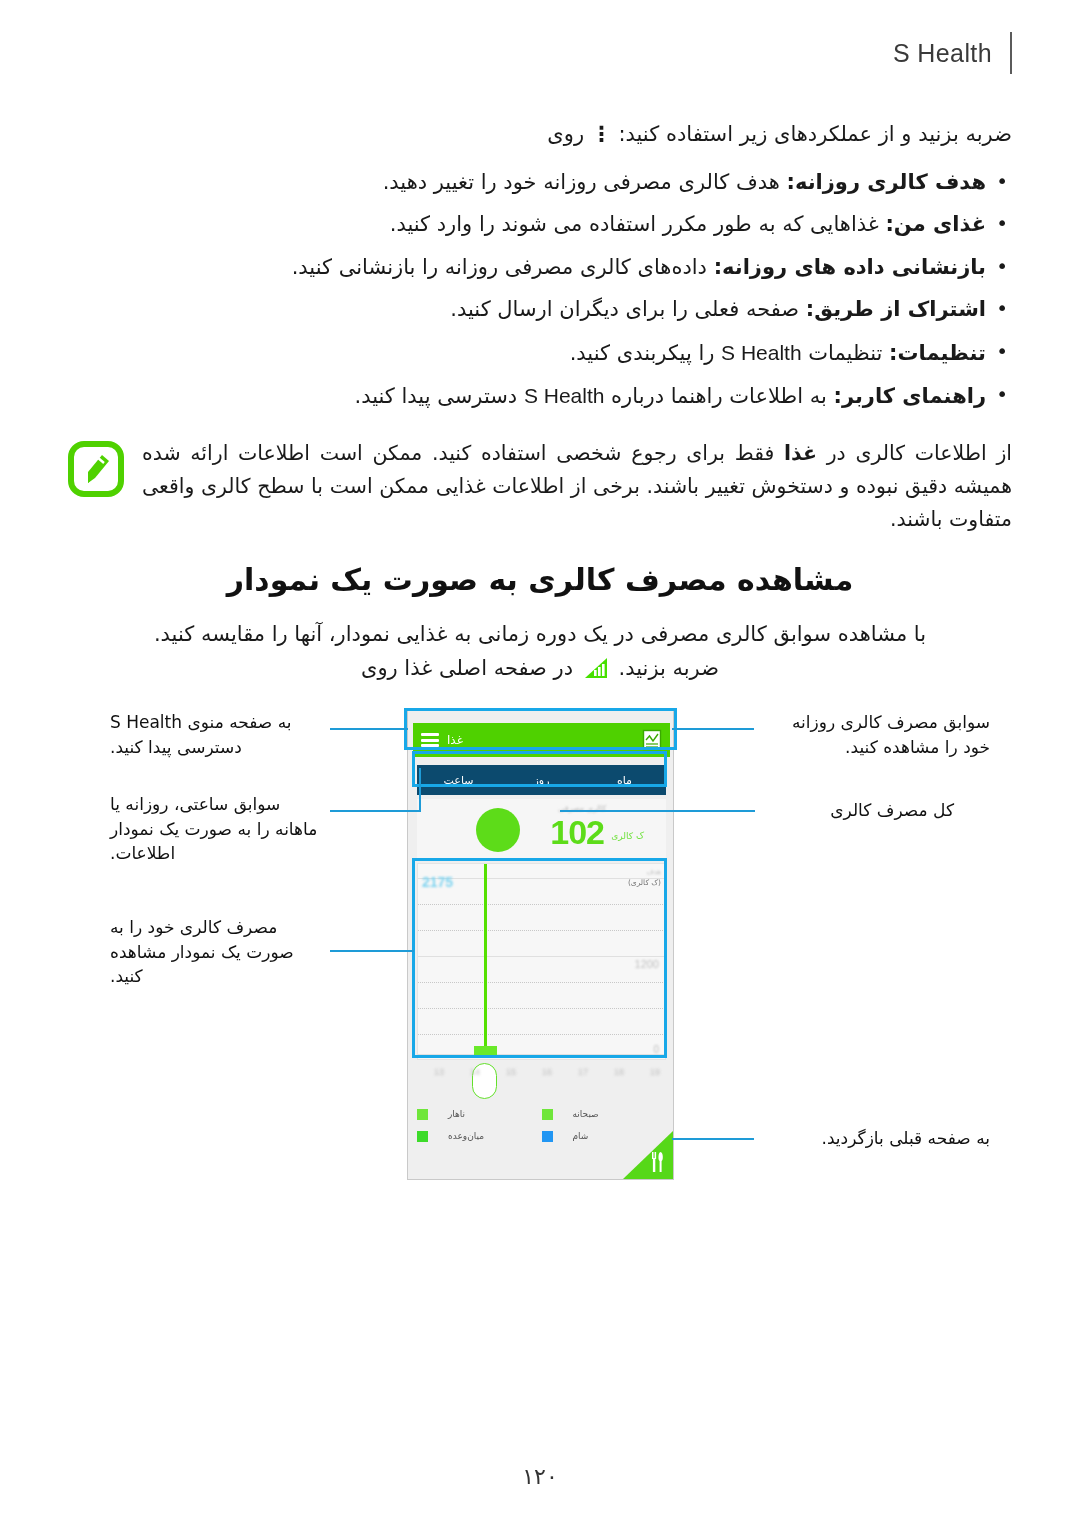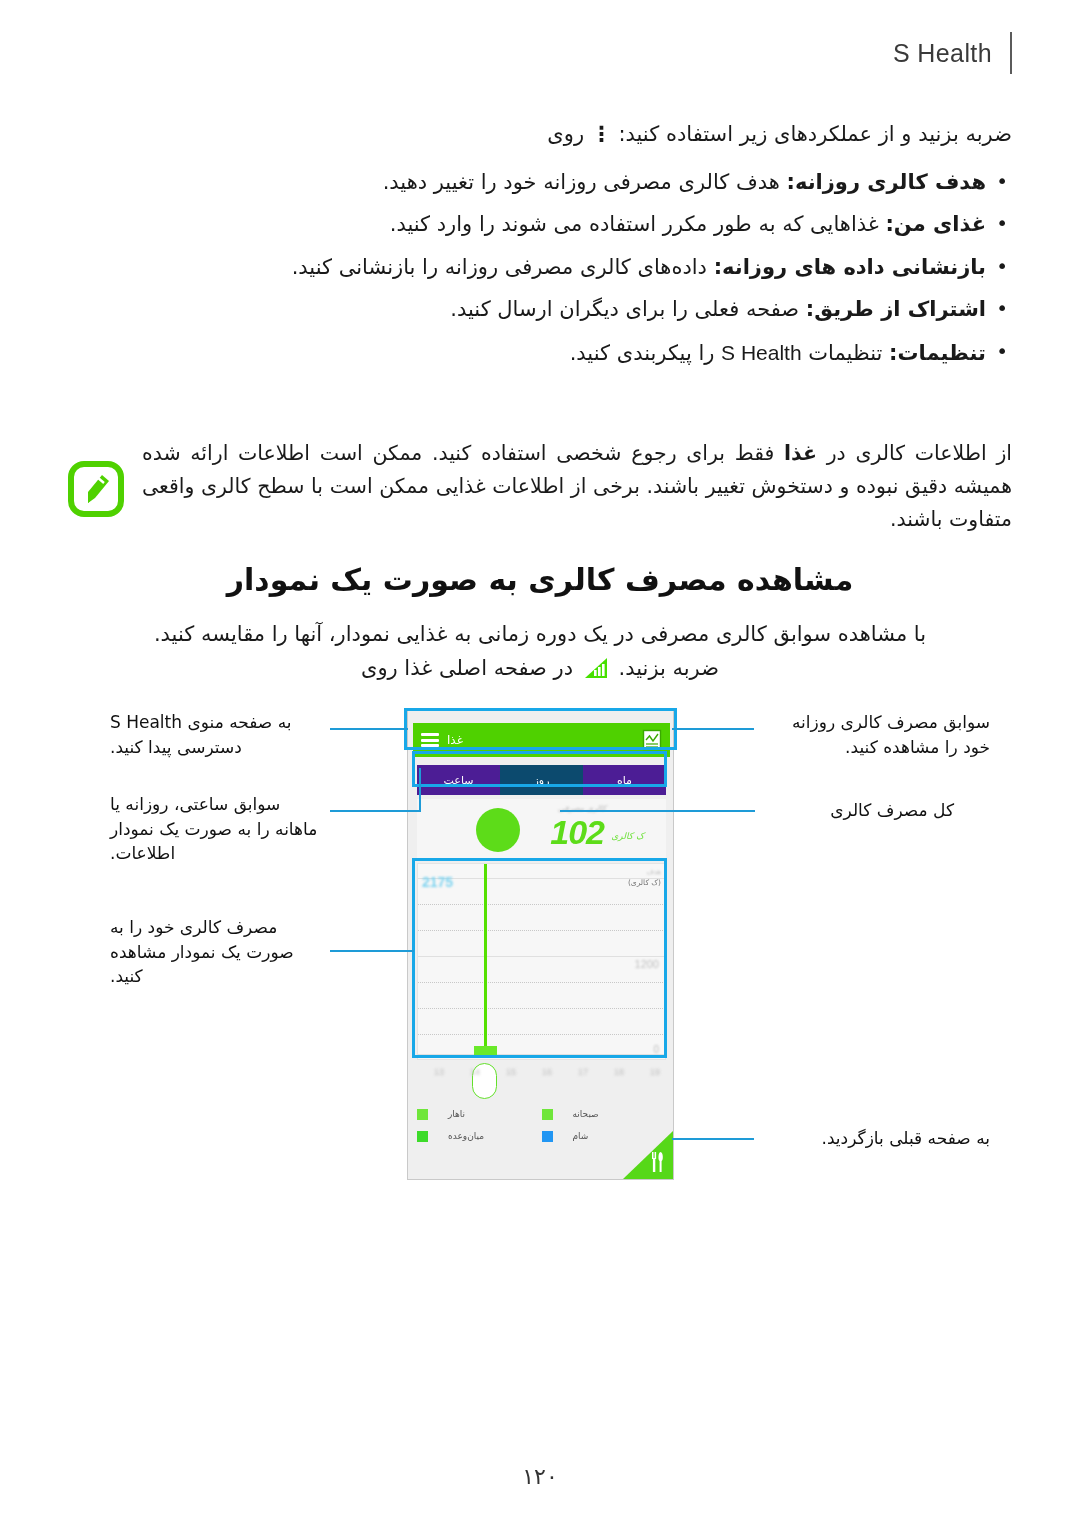--- a/index.html
+++ b/index.html
@@ -46,21 +46,21 @@
   .bullets li::before{
     content:"•"; position:absolute; right:4px; top:-1px; font-size:20px;
   }
   .bullets b{ font-weight:bold; }
   .ltr{ direction:ltr; unicode-bidi:embed; display:inline-block;
         font-family:"Liberation Sans",sans-serif; }
 
   
   .note{
     position:absolute; top:437px; right:68px; left:68px;
-    display:flex; flex-direction:row-reverse; align-items:center; gap:18px;
+    display:flex; flex-direction:row-reverse; align-items:flex-start; gap:18px;
     direction:rtl;
   }
   .note-icon{ flex:0 0 56px; width:56px; height:56px; margin-top:4px; }
   .note-text{ flex:1; text-align:justify; text-align-last:right;
               font-size:20.5px; line-height:1.62; direction:rtl; }
   .note-text b{ font-weight:bold; }
 
   
   h2.section-title{
     position:absolute; top:562px; right:68px; left:68px;
@@ -99,28 +99,28 @@
   .appbar-title{ color:#ffffff; font-size:12px; direction:rtl; }
   .report-icon{ width:20px; height:22px; }
 
   
   .tabs{
     position:absolute; left:9px; top:54px; width:249px; height:30px;
     display:flex; flex-direction:row-reverse;
   }
   .tab{
     flex:1; display:flex; align-items:center; justify-content:center;
-    font-size:11px; color:#ffffff; background:#4c1d95; direction:rtl;
+    font-size:11px; color:#ffffff; background:#0c4a6e; direction:rtl;
   }
   .tab.active{ background:#0c4a6e; }
 
   
   .summary{
     position:absolute; left:9px; top:88px; width:249px; height:60px;
-    background:#f6f6f6; border-bottom:1px solid #e2e2e2;font-style:italic;
+    background:#f6f6f6; border-bottom:1px solid #e2e2e2;
   }
   .summary-dot{
     position:absolute; right:146px; top:9px; width:44px; height:44px;
     border-radius:50%; background:#5ddc19;
   }
   .big-num{
     position:absolute; right:62px; top:14px; font-size:34px; font-weight:bold;
     color:#5ddc19; letter-spacing:-1px; font-family:"Liberation Sans",sans-serif;
     filter:blur(.6px);
   }
@@ -262,20 +262,26 @@
     </li>
     <li>
       <b>اشتراک از طریق:</b>
       <span>صفحه فعلی را برای دیگران ارسال کنید.</span>
     </li>
     <li>
       <b>تنظیمات:</b>
       <span>تنظیمات</span>
       <span class="ltr">S Health</span>
       <span>را پیکربندی کنید.</span>
+    </li>
+    <li>
+      <b>راهنمای کاربر:</b>
+      <span>به اطلاعات راهنما درباره</span>
+      <span class="ltr">S Health</span>
+      <span>دسترسی پیدا کنید.</span>
     </li>
   </ul>
 </div>
 
 <div class="note">
   <span class="note-icon">
     <svg viewBox="0 0 56 56" width="56" height="56" aria-hidden="true">
       <rect x="3" y="3" width="50" height="50" rx="13" ry="13" fill="none" stroke="#4fd100" stroke-width="6"></rect>
       <path d="M20 42 L20 31 L34 14 L41 20 L27 37 Z" fill="#4fd100"></path>
       <path d="M20 42 L24 38 L20 34 Z" fill="#4fd100"></path>

